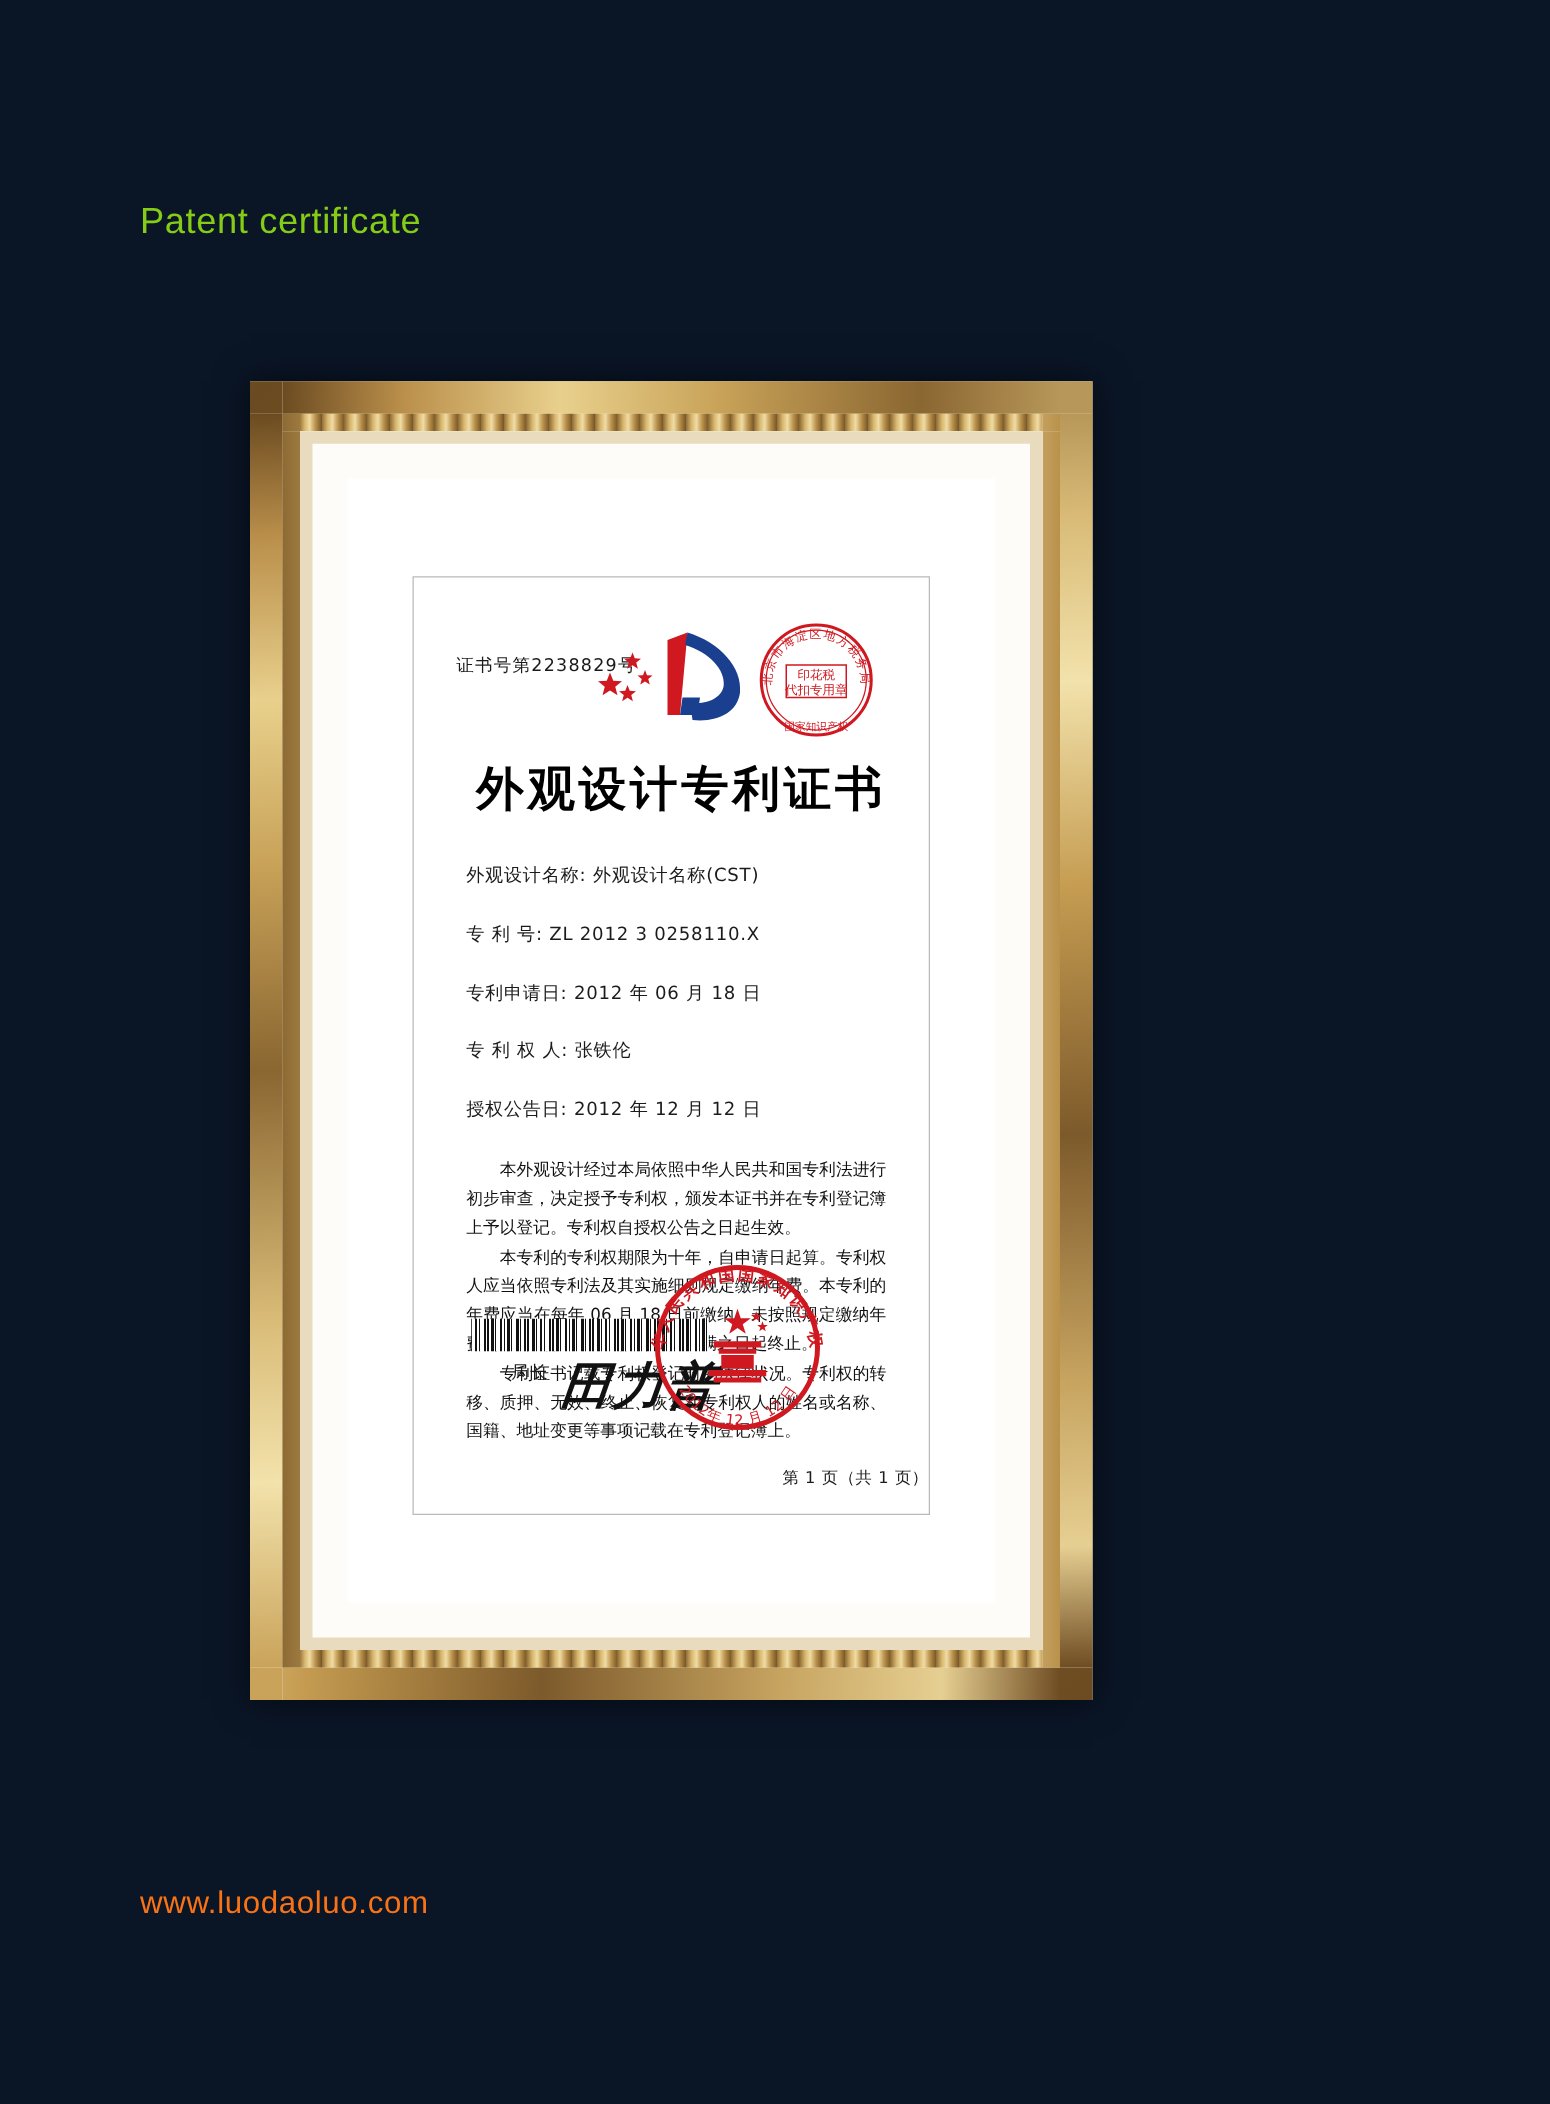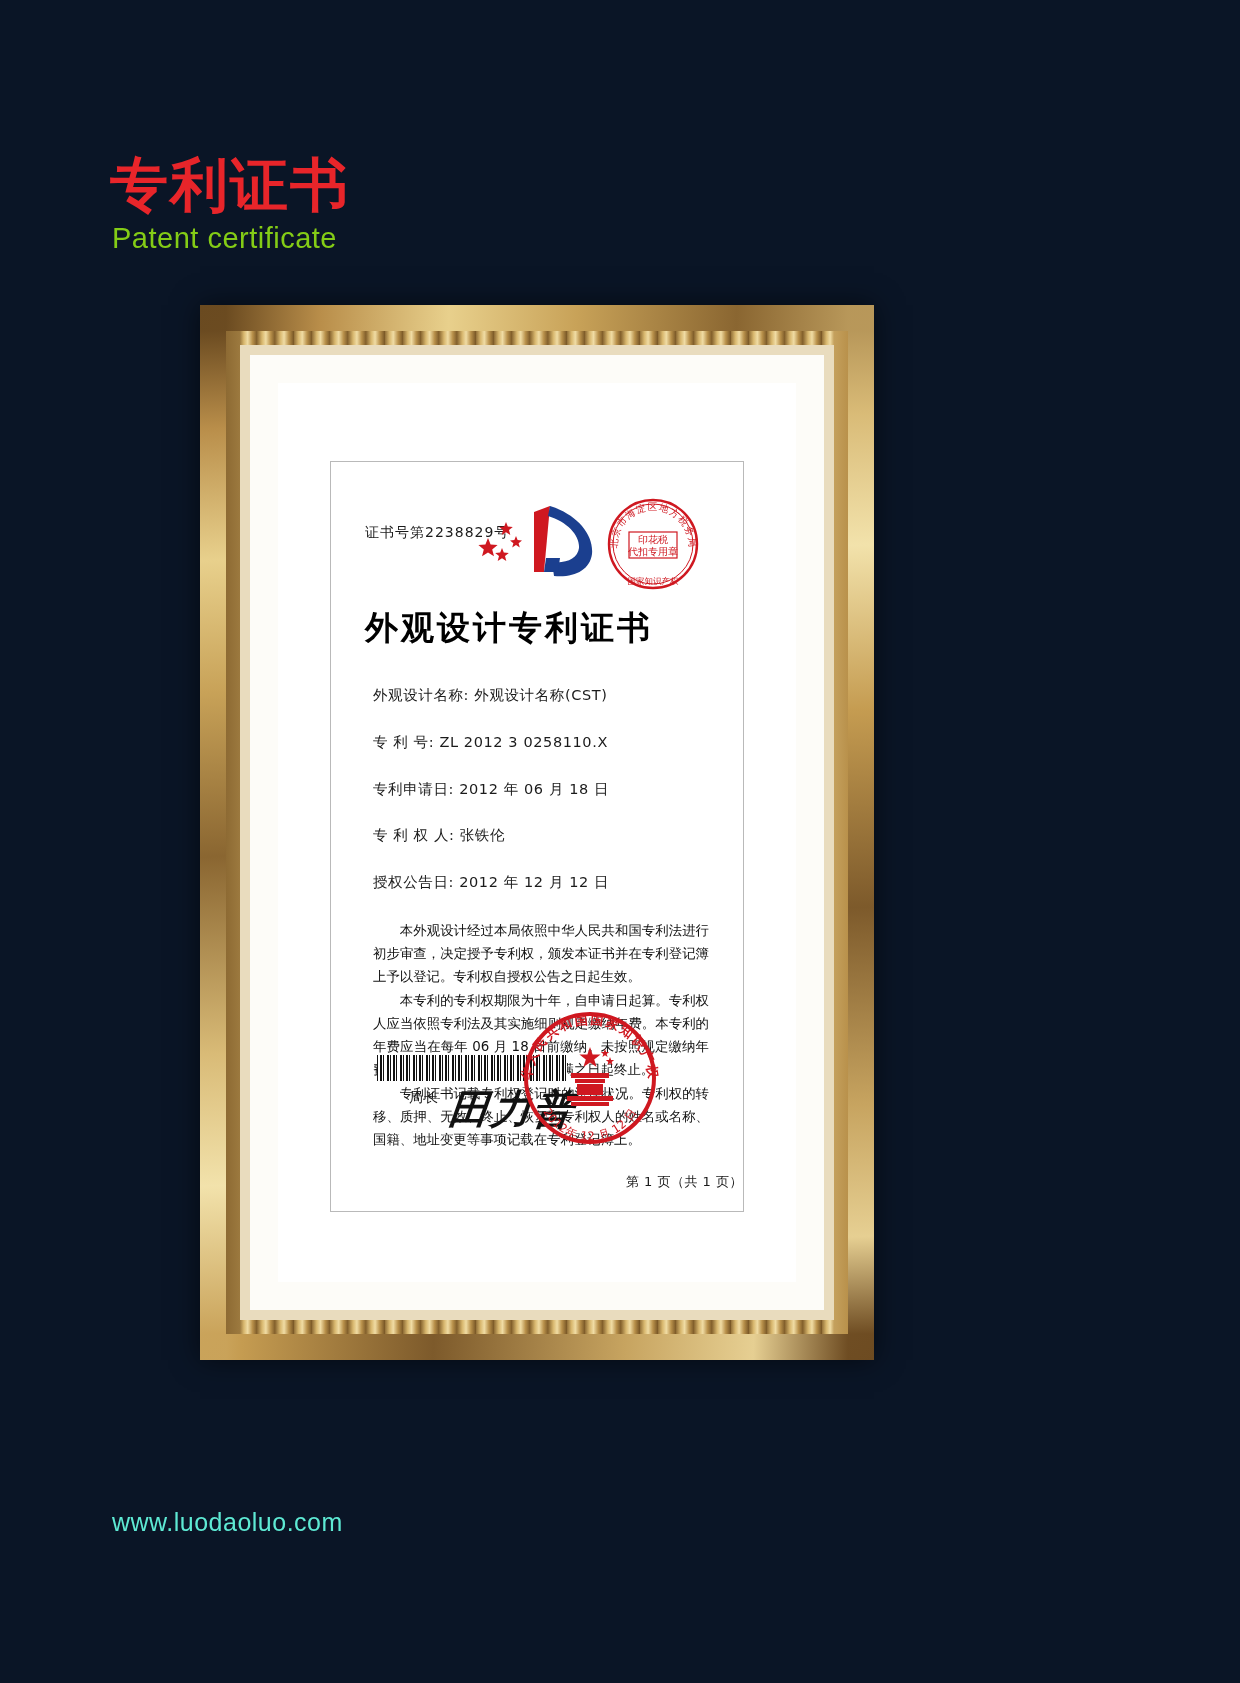--- a/index.html
+++ b/index.html
@@ -39,21 +39,21 @@
     letter-spacing: 0.5px;
     margin: 6px 0 0 2px;
     white-space: nowrap;
   }
 
   
   .site-url {
     position: absolute;
     left: 112px;
     top: 1508px;
-    color: #5eead4;
+    color: #f97316;
     font-size: 25px;
     letter-spacing: 0.5px;
   }
 
   
   .frame-outer {
     position: absolute;
     left: 200px;
     top: 305px;
     width: 674px;
@@ -134,22 +134,22 @@
   .tax-stamp {
     position: absolute;
     right: 4px;
     top: 4px;
     width: 104px;
     height: 104px;
   }
 
   
   .cert-title {
-    text-align: left;
-    font-size: 33px;
+    text-align: right;
+    font-size: 38px;
     font-weight: bold;
     letter-spacing: 3px;
     margin: 10px 0 34px 0;
     color: #000;
   }
 
   
   .fields {
     margin: 0 0 0 8px;
   }
@@ -236,21 +236,20 @@
     bottom: 20px;
     text-align: right;
     font-size: 13px;
     letter-spacing: 0.5px;
   }
 </style>
 </head>
 <body>
 
 <div class="page-header">
-  <h1 class="header-cn">专利证书</h1>
   <div class="header-en">Patent certificate</div>
 </div>
 
 <div class="frame-outer">
   <div class="frame-ornament"></div>
   <div class="frame-bevel">
     <div class="mat">
 
       <div class="certificate">
 

